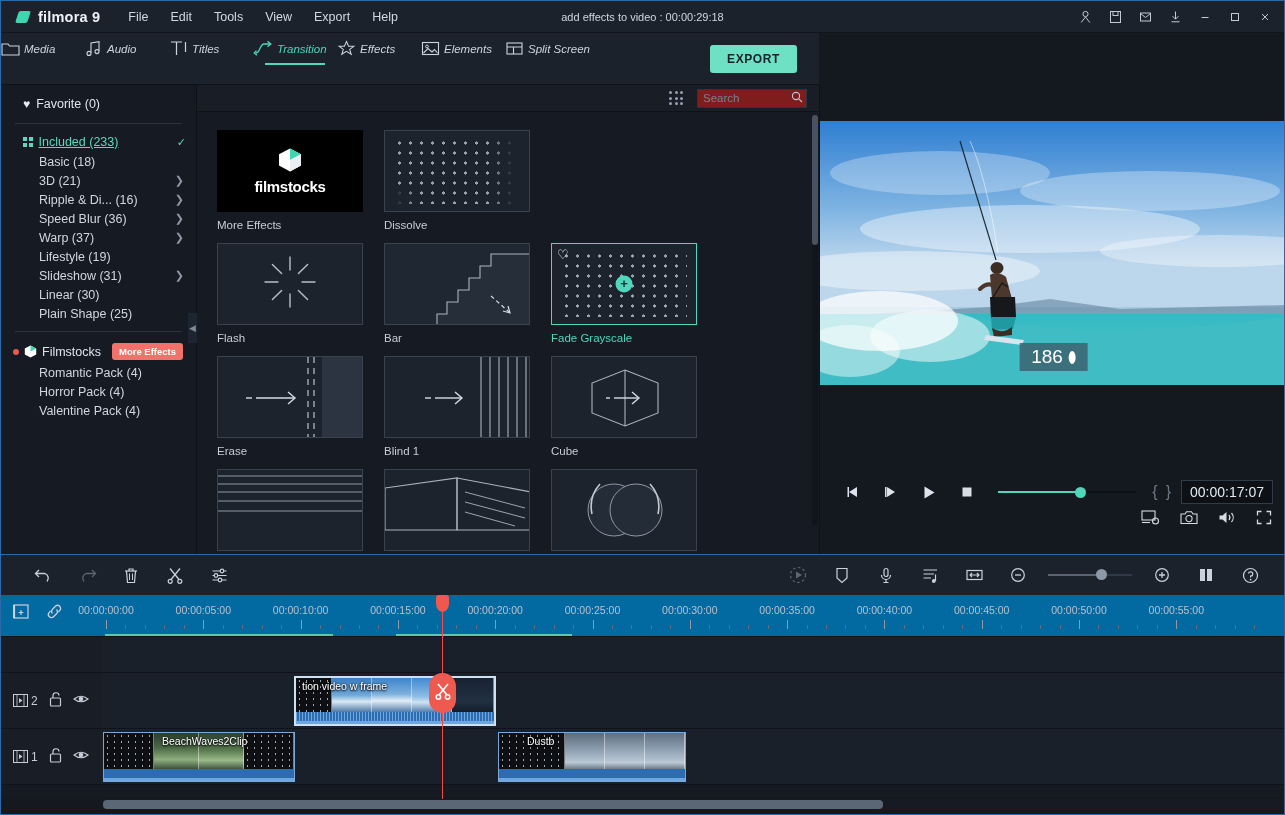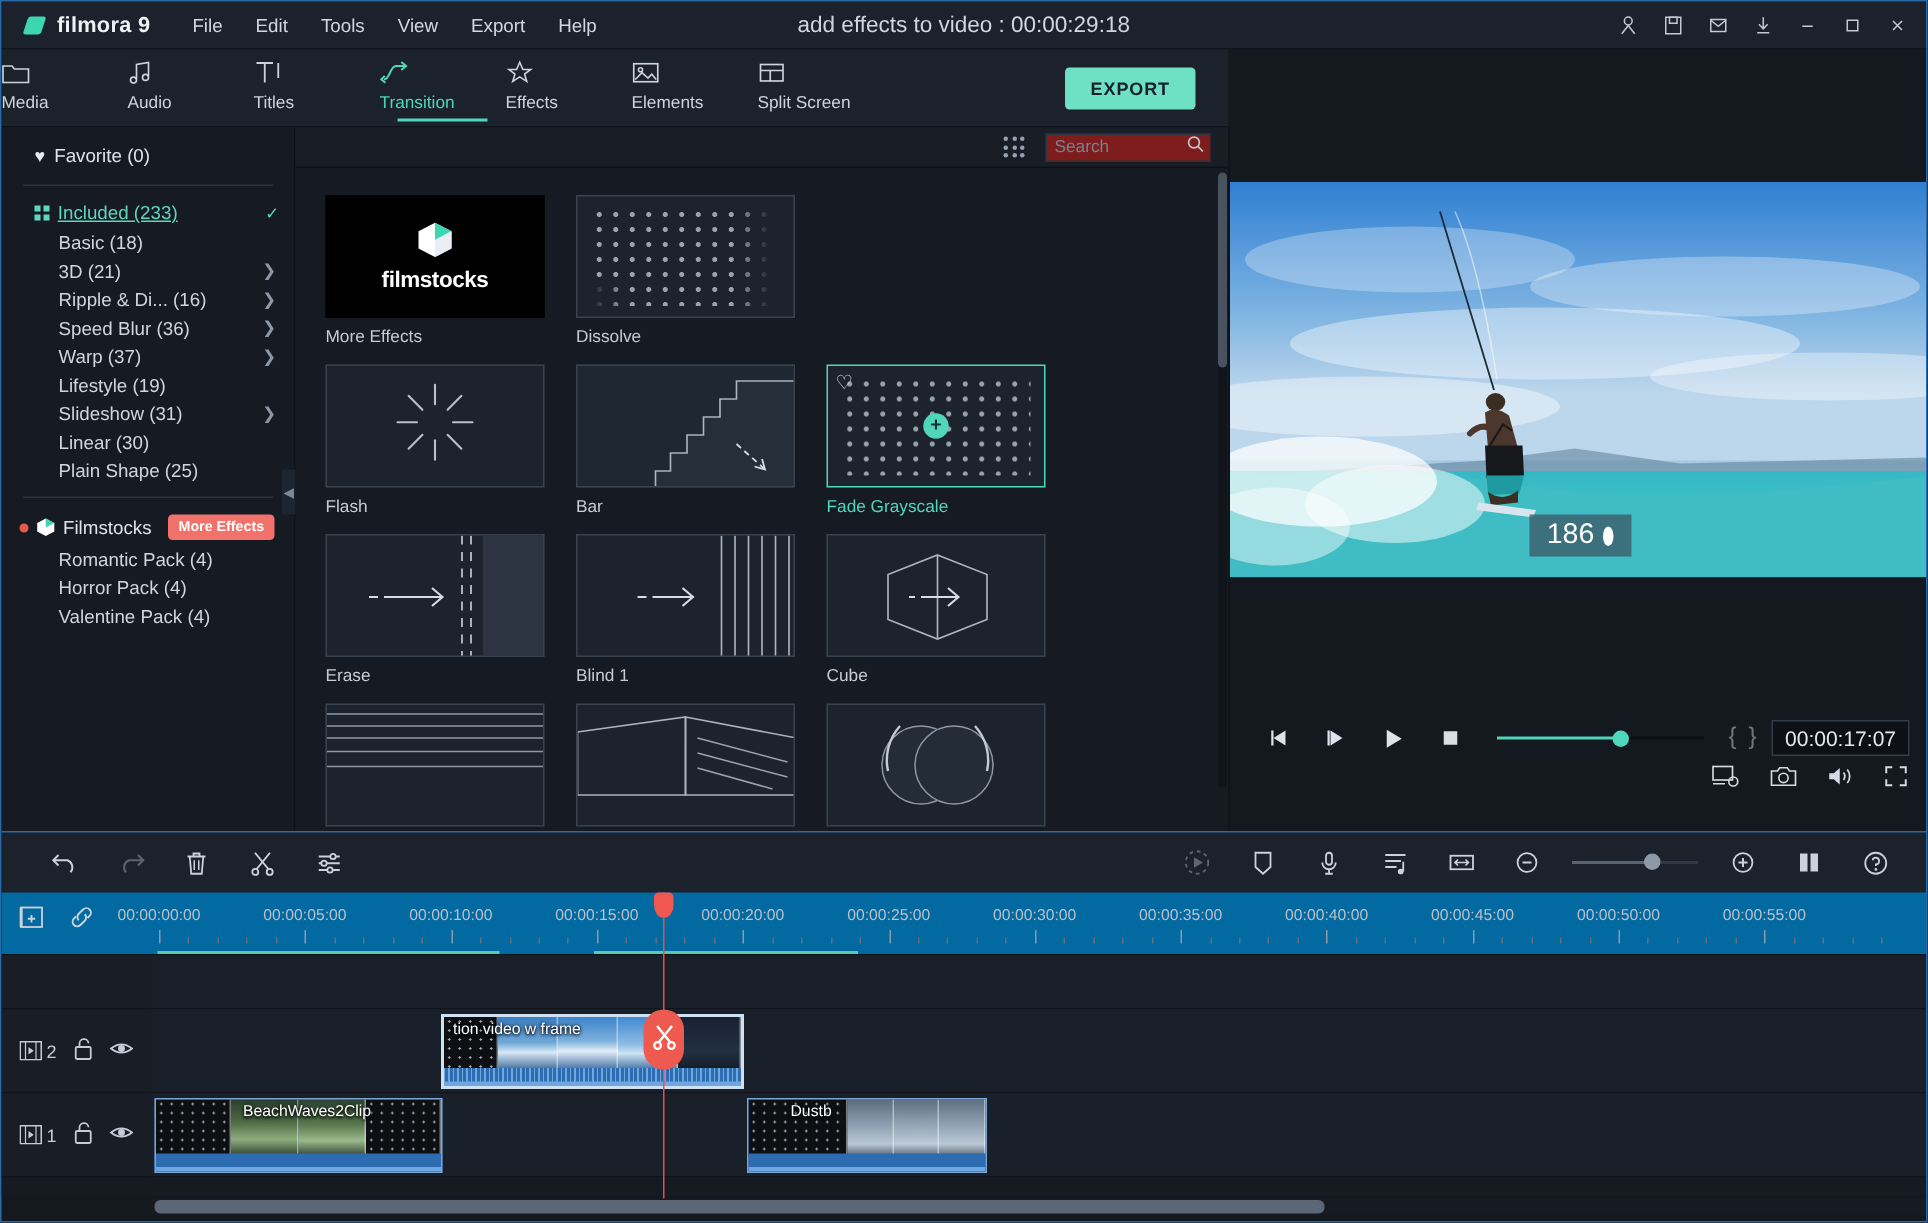--- a/index.html
+++ b/index.html
@@ -31,43 +31,43 @@
     transform: skewX(-18deg);
     border-radius: 2px;
   }
   #logo-text { font-size: 14.5px; font-weight: bold; color: #eef2f7; letter-spacing: .2px; }
   #menubar { display: flex; margin-left: 18px; gap: 2px; }
   .menu-item {
     font-size: 12.5px; color: #d2d8e2; padding: 4px 10px; cursor: default;
   }
   #doc-title {
     position: absolute; left: 0; right: 0; text-align: center;
-    font-size: 15px; color: #cfd6e0; pointer-events: none;
+    font-size: 11px; color: #cfd6e0; pointer-events: none;
   }
   #win-ctrls {
     margin-left: auto; display: flex; align-items: center; gap: 0px; padding-right: 4px;
   }
   .wbtn {
     width: 30px; height: 30px; display: flex; align-items: center; justify-content: center;
     color: #c3cad5;
   }
   .wbtn svg { display: block; }
 
   
   #toolbar {
     height: 52px; width: 818px;
     background: #1b222c;
     display: flex; align-items: flex-start;
     border-bottom: 1px solid #0f1319;
     position: relative;
   }
   .tb-tab {
     width: 84px; padding-top: 5px;
-    display: flex; flex-direction: column; align-items: flex-start; gap: 4px;
-    cursor: default; position: relative;
+    display: flex; flex-direction: row; align-items: center; gap: 4px;
+    cursor: default; position: relative; font-style: italic;
   }
   .tb-tab .tb-ic { height: 21px; display: flex; align-items: center; color: #cdd4de; }
   .tb-tab .tb-lb { font-size: 11.5px; color: #cdd4de; white-space: nowrap; }
   .tb-tab.active .tb-ic, .tb-tab.active .tb-lb { color: #4fd6bb; }
   .tb-tab.active::after {
     content: ""; position: absolute; bottom: -6px; left: 12px; right: 12px;
     height: 2px; background: #4fd6bb;
   }
   #tb-split { width: 96px; }
   #export-btn {
@@ -1089,21 +1089,21 @@
         <div class="frame" style="background:linear-gradient(180deg,#2b3e2e 0%,#4d6b46 40%,#8fae7e 70%,#2a3d2c 100%);"></div>
         <div class="frame" style="background:linear-gradient(180deg,#2e4434 0%,#587a4e 45%,#9cb98a 72%,#2c4030 100%);"></div>
         <div class="frame dotframe" style="flex:0 0 50px;">
             <i></i>
           </div>
       </div>
       <div class="cname" style="left:58px;">BeachWaves2Clip</div>
       <div class="audio"></div>
       <div class="selbar"></div>
     </div>
-    <div class="clip" style="left:397px;width:160px;">
+    <div class="clip" style="left:397px;width:188px;">
       <div class="strip">
         <div class="frame dotframe" style="flex:0 0 66px;">
             <i></i>
           </div>
         <div class="frame" style="background:linear-gradient(180deg,#5c6b7c 0%,#8da0b2 45%,#b9c7d4 78%,#54626f 100%);"></div>
         <div class="frame" style="background:linear-gradient(180deg,#5f6e80 0%,#93a5b6 45%,#bdcad7 78%,#566473 100%);"></div>
         <div class="frame" style="background:linear-gradient(180deg,#606f81 0%,#90a2b4 45%,#bac8d5 78%,#55636f 100%);"></div>
       </div>
       <div class="cname" style="left:28px;">Dustb</div>
       <div class="audio"></div>

